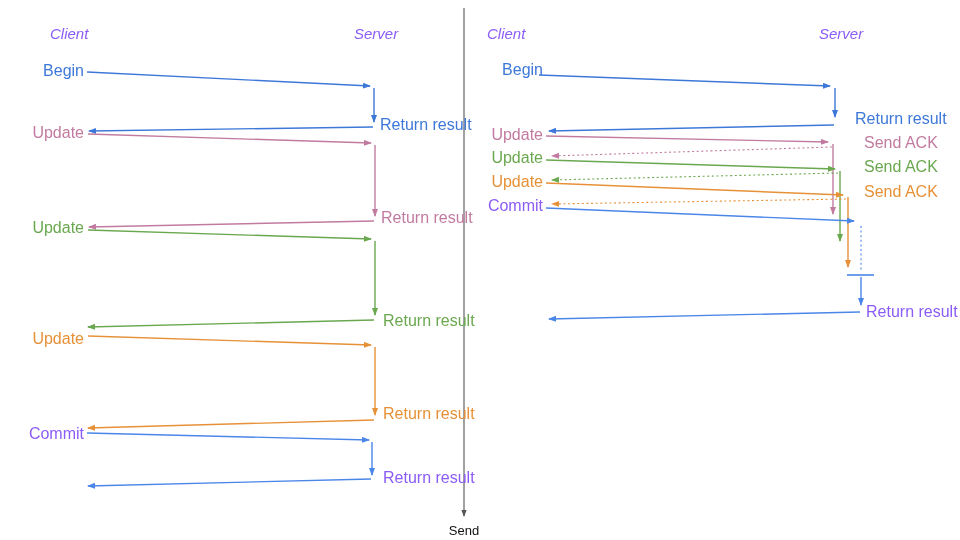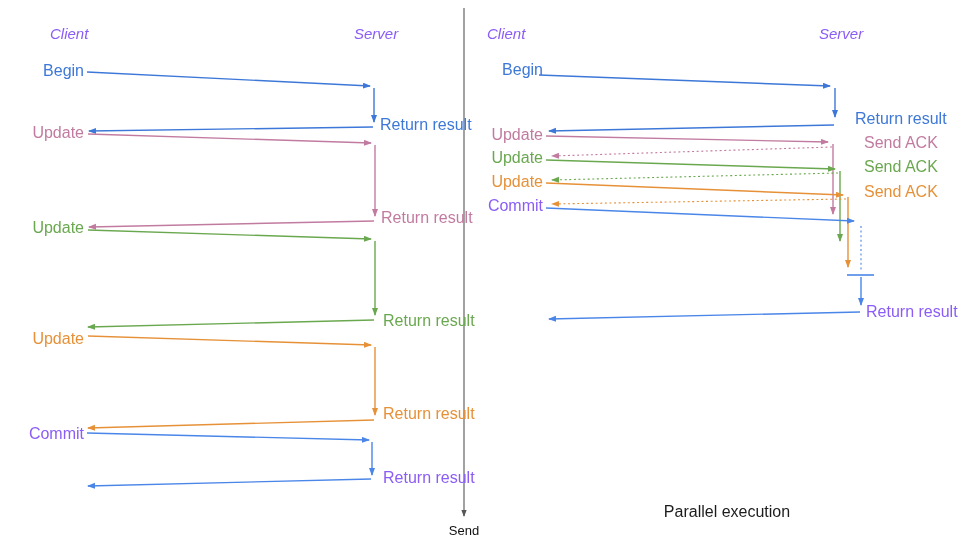--- a/index.html
+++ b/index.html
@@ -132,17 +132,16 @@
   <span class="lbl rowl tG" style="left:460px;width:83px;top:151px;">Update</span>
   <span class="lbl rowl tO" style="left:460px;width:83px;top:175px;">Update</span>
   <span class="lbl rowl tC" style="left:460px;width:83px;top:199px;">Commit</span>
 
   <span class="lbl tB" style="left:855px;top:112px;">Return result</span>
   <span class="lbl tP" style="left:864px;top:136px;">Send ACK</span>
   <span class="lbl tG" style="left:864px;top:160px;">Send ACK</span>
   <span class="lbl tO" style="left:864px;top:185px;">Send ACK</span>
   <span class="lbl tC" style="left:866px;top:305px;">Return result</span>
 
-  <span class="cap" style="left:607px;width:240px;top:503px;">Parallel execution</span>
 
   <span class="time" style="left:441px;width:46px;top:523px;">Send</span>
 
 </div>
 
 </body></html>

